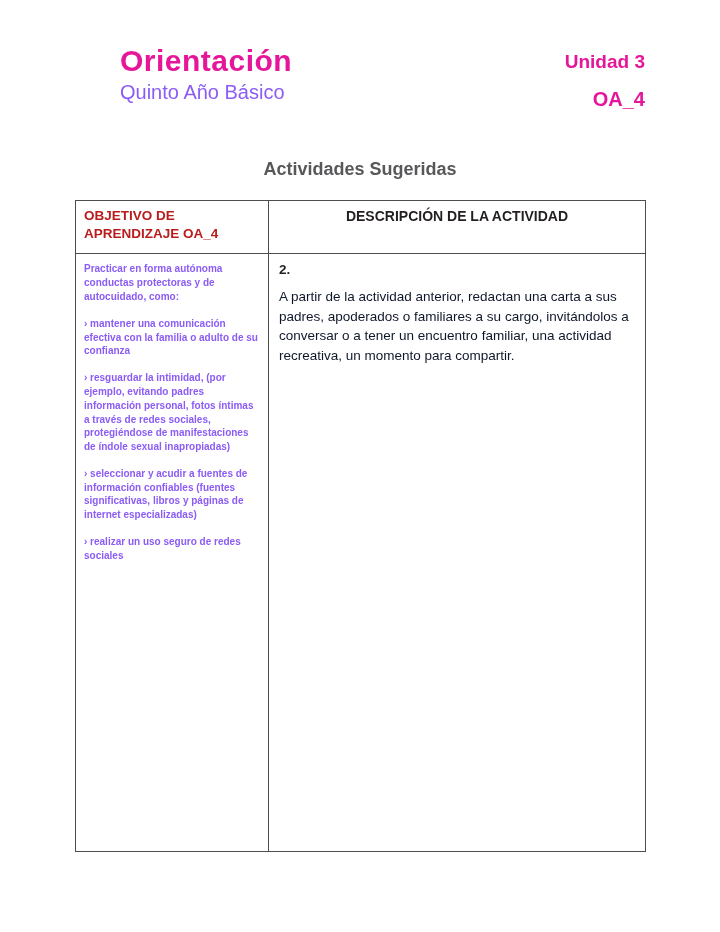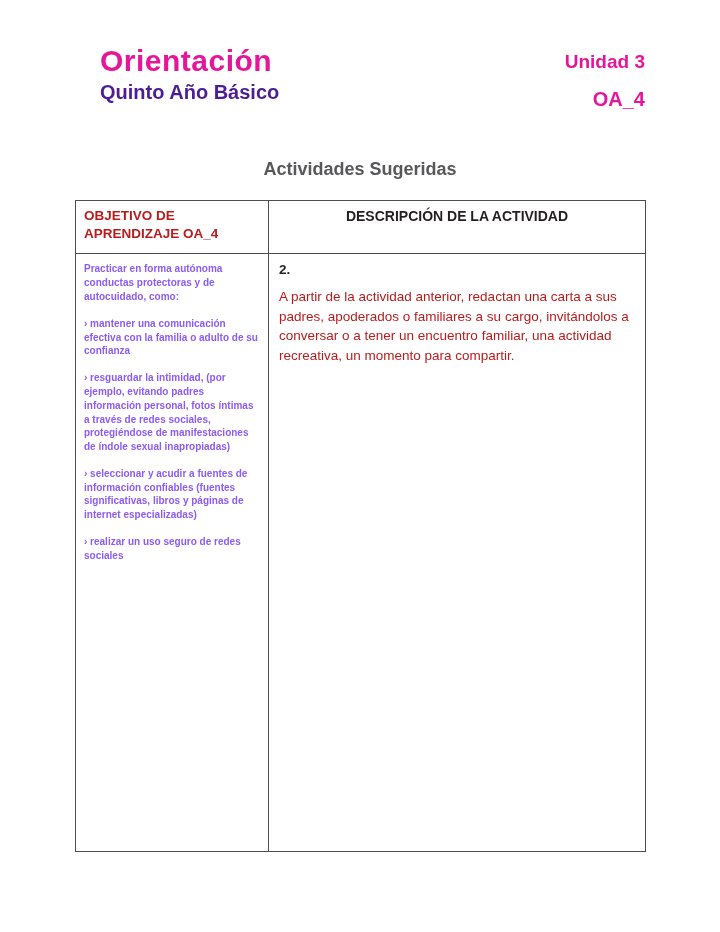--- a/index.html
+++ b/index.html
@@ -18,34 +18,34 @@
     overflow: hidden;
   }
 
   
   .doc-header {
     display: flex;
     justify-content: space-between;
     align-items: flex-start;
     padding: 44px 75px 0 100px;
   }
-  .doc-header-left { text-align: left; }
+  .doc-header-left { text-align: left; margin-left: 20px; }
   .doc-header-right { text-align: right; padding-top: 8px; }
 
   .doc-title {
     font-size: 30px;
     font-weight: bold;
     color: #e6169b;
     letter-spacing: 0.5px;
     line-height: 1.1;
   }
   .doc-subtitle {
     font-size: 20px;
-    font-weight: bold;
-    color: #4c1d95;
+    font-weight: normal;
+    color: #8b5cf6;
     margin-top: 4px;
   }
   .doc-unit {
     font-size: 19px;
     font-weight: bold;
     color: #e6169b;
     line-height: 1.1;
   }
   .doc-oa {
     font-size: 20px;
@@ -113,21 +113,21 @@
   }
   .activity-number {
     font-size: 13.5px;
     font-weight: bold;
     color: #231f20;
     margin-bottom: 10px;
   }
   .activity-text {
     font-size: 13.5px;
     font-weight: normal;
-    color: #b91c1c;
+    color: #0f172a;
     line-height: 1.45;
   }
 </style>
 </head>
 <body>
 
 <div class="page">
 
   <div class="doc-header">
     <div class="doc-header-left">

